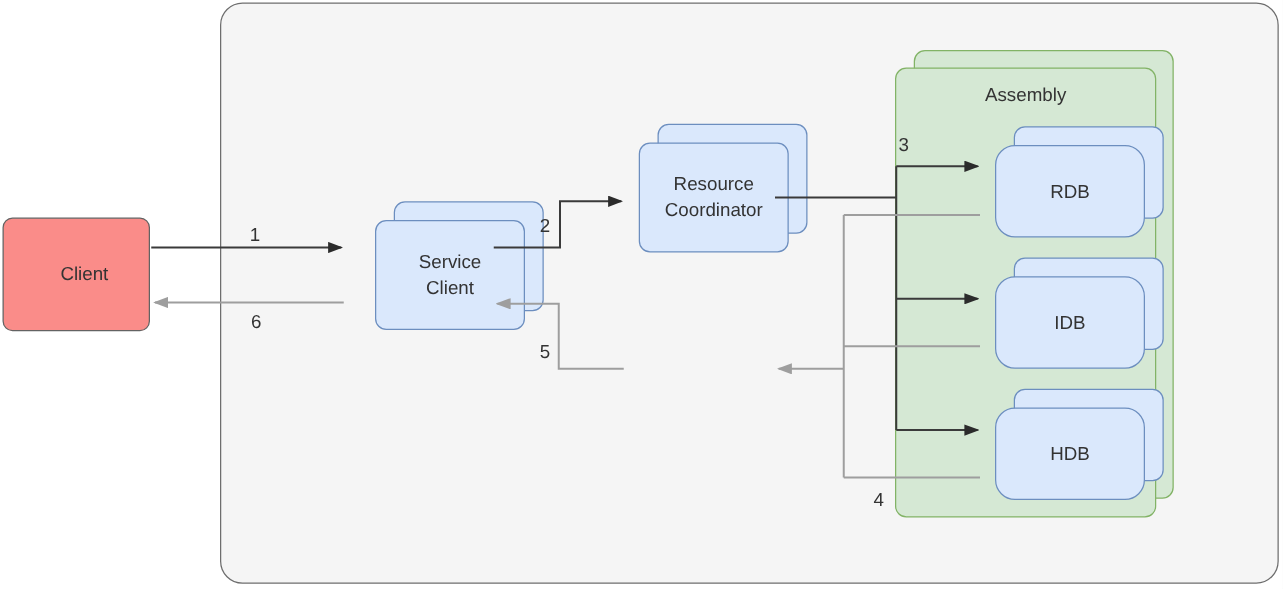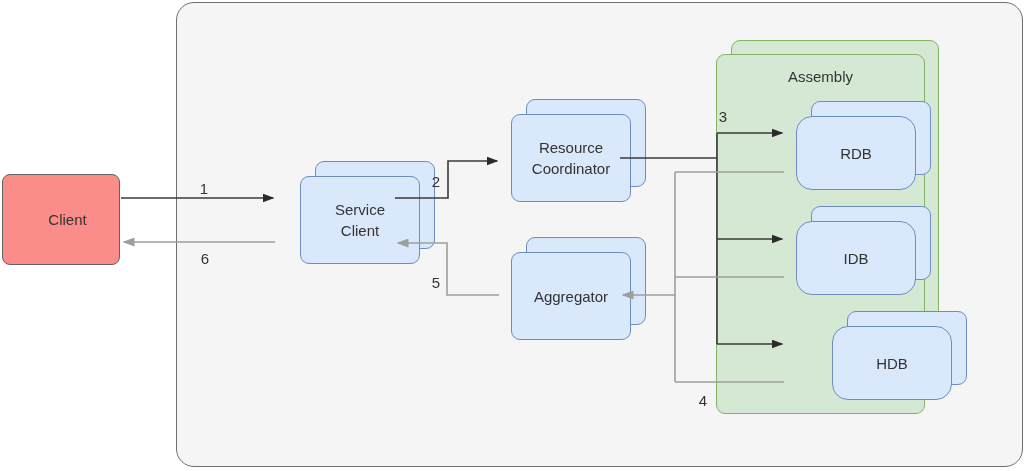--- a/index.html
+++ b/index.html
@@ -125,42 +125,36 @@
   <div class="stack stack-md" style="left:499px; top:99px;">
     <div class="card back"></div>
     <div class="card front">
       <span class="node-label">
         <span>Resource</span><br>
         <span>Coordinator</span>
       </span>
     </div>
   </div>
 
-  <div class="stack stack-md" style="left:499px; top:237px;">
-    <div class="card back"></div>
-    <div class="card front">
-      <span class="node-label">Aggregator</span>
-    </div>
-  </div>
 
   <div class="stack stack-sm" style="left:784px; top:101px;">
     <div class="card back"></div>
     <div class="card front">
       <span class="node-label">RDB</span>
     </div>
   </div>
 
   <div class="stack stack-sm" style="left:784px; top:206px;">
     <div class="card back"></div>
     <div class="card front">
       <span class="node-label">IDB</span>
     </div>
   </div>
 
-  <div class="stack stack-sm" style="left:820px; top:311px;">
+  <div class="stack stack-sm" style="left:784px; top:311px;">
     <div class="card back"></div>
     <div class="card front">
       <span class="node-label">HDB</span>
     </div>
   </div>
 
   <svg class="edges-layer" viewBox="0 0 1026 471" xmlns="http://www.w3.org/2000/svg">
     <defs>
       <marker id="ah-dark" markerUnits="userSpaceOnUse" markerWidth="12" markerHeight="9" refX="10.5" refY="4.5" orient="auto">
         <path d="M0,0 L12,4.5 L0,9 z" fill="#2b2b2b"></path>

